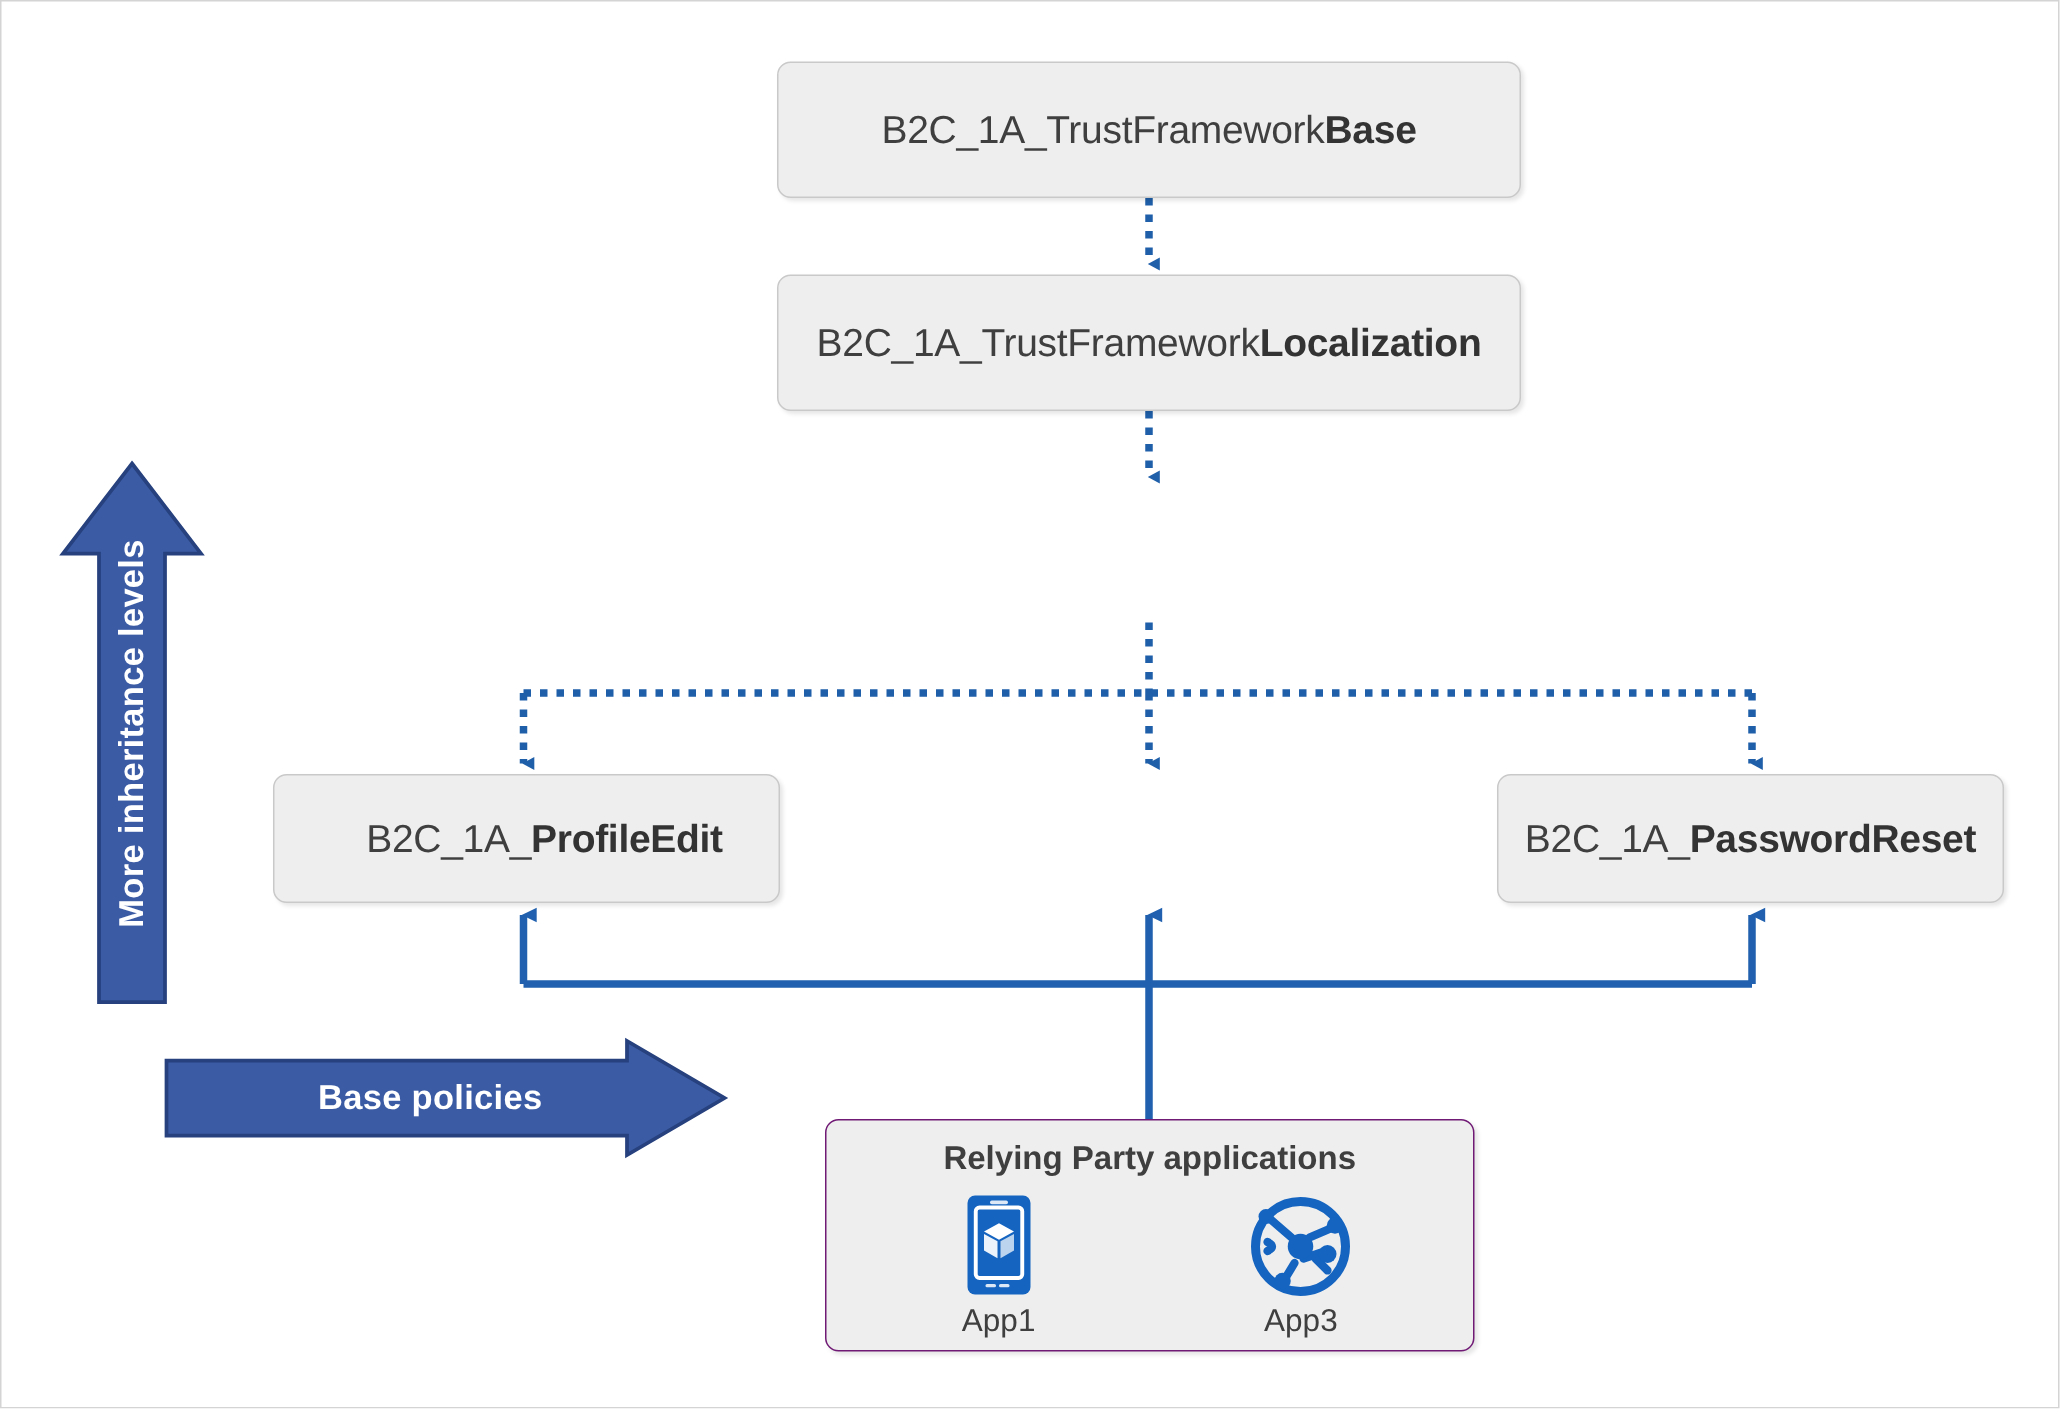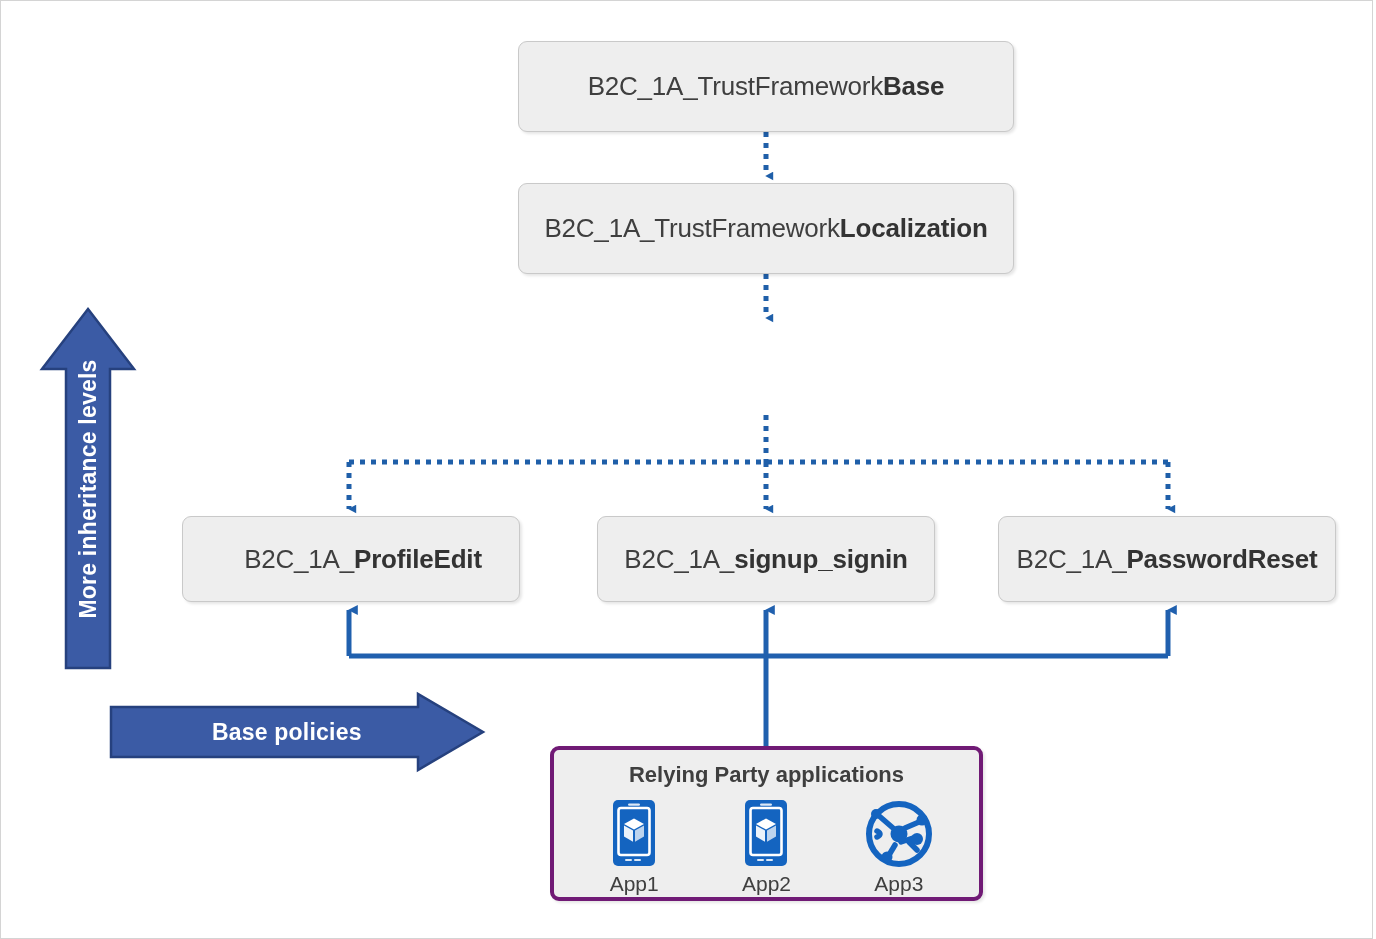--- a/index.html
+++ b/index.html
@@ -73,21 +73,21 @@
     top: 50%;
     transform: translateY(-50%);
   }
 
   
   #rp-box {
     position: absolute;
     left: 549px; top: 745px;
     width: 433px; height: 155px;
     background: #eeeeee;
-    border: 4px solid #701a75;
+    border: 1px solid #701a75;
     border-radius: 9px;
     box-sizing: border-box;
     box-shadow: 2px 2px 3px rgba(0,0,0,0.10);
   }
   #rp-title {
     position: absolute;
     top: 12px; left: 0; right: 0;
     text-align: center;
     font-size: 22px;
     font-weight: 700;
@@ -151,23 +151,20 @@
 
   <div class="pbox" id="box-localization" style="left:517px;top:182px;width:496px;height:91px;">
     <span class="lbl"><span>B2C_1A_TrustFramework</span><b>Localization</b></span>
   </div>
 
 
   <div class="pbox" id="box-profileedit" style="left:181px;top:515px;width:338px;height:86px;padding-left:24px;">
     <span class="lbl"><span>B2C_1A_</span><b>ProfileEdit</b></span>
   </div>
 
-  <div class="pbox" id="box-signupsignin" style="left:596px;top:515px;width:338px;height:86px;">
-    <span class="lbl"><span>B2C_1A_</span><b>signup_signin</b></span>
-  </div>
 
   <div class="pbox" id="box-passwordreset" style="left:997px;top:515px;width:338px;height:86px;justify-content:center;">
     <span class="lbl"><span>B2C_1A_</span><b>PasswordReset</b></span>
   </div>
 
   <div class="blockarrow" id="arrow-up">
     <svg width="98" height="365" viewBox="0 0 98 365">
       <path d="M49,3 L95,63 L71,63 L71,362 L27,362 L27,63 L3,63 Z" fill="#3b5ba5" stroke="#26417e" stroke-width="2.5" stroke-linejoin="miter"></path>
     </svg>
     <span class="atext">More inheritance levels</span>
@@ -195,37 +192,20 @@
             <g fill="#ffffff">
               <path d="M24,20.5 L34,26 L24,31.5 L14,26 Z"></path>
               <path d="M14,27.6 L23,32.5 L23,43.8 L14,38.6 Z" opacity="0.92"></path>
               <path d="M34,27.6 L25,32.5 L25,43.8 L34,38.6 Z" opacity="0.72"></path>
             </g>
           </svg>
         </div>
         <div class="caption">App1</div>
       </div>
 
-      <div class="app">
-        <div class="icon">
-          <svg width="48" height="70" viewBox="0 0 48 70">
-            <rect x="3" y="2" width="42" height="66" rx="5" fill="#1464c0"></rect>
-            <rect x="8.5" y="10" width="31" height="47" rx="2.5" fill="none" stroke="#ffffff" stroke-width="2.6"></rect>
-            <rect x="18" y="5.4" width="12" height="2.4" rx="1.2" fill="#ffffff" opacity="0.85"></rect>
-            <rect x="15" y="61" width="7" height="2.1" rx="1" fill="#ffffff" opacity="0.85"></rect>
-            <rect x="24" y="61" width="7" height="2.1" rx="1" fill="#ffffff" opacity="0.85"></rect>
-            <g fill="#ffffff">
-              <path d="M24,20.5 L34,26 L24,31.5 L14,26 Z"></path>
-              <path d="M14,27.6 L23,32.5 L23,43.8 L14,38.6 Z" opacity="0.92"></path>
-              <path d="M34,27.6 L25,32.5 L25,43.8 L34,38.6 Z" opacity="0.72"></path>
-            </g>
-          </svg>
-        </div>
-        <div class="caption">App2</div>
-      </div>
 
       <div class="app">
         <div class="icon">
           <svg width="68" height="70" viewBox="0 0 68 70">
             <circle cx="34" cy="36" r="30" fill="none" stroke="#1464c0" stroke-width="6"></circle>
             <g stroke="#1464c0" stroke-width="5.5" fill="none" stroke-linecap="round">
               <path d="M13,17 L28,30"></path>
               <path d="M40,30 L54,24"></path>
               <path d="M36,44 L48,40"></path>
               <path d="M30,47 L24,57"></path>

